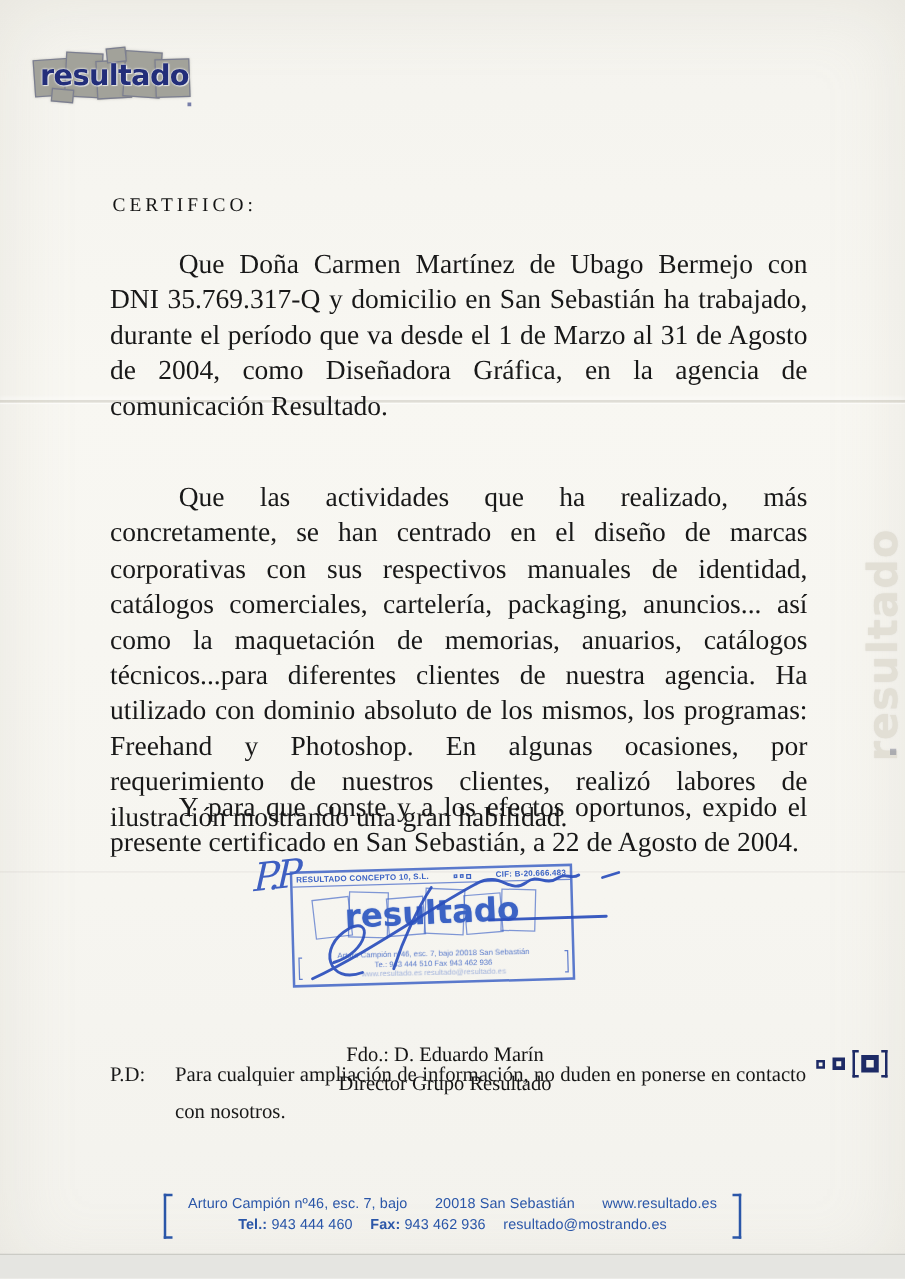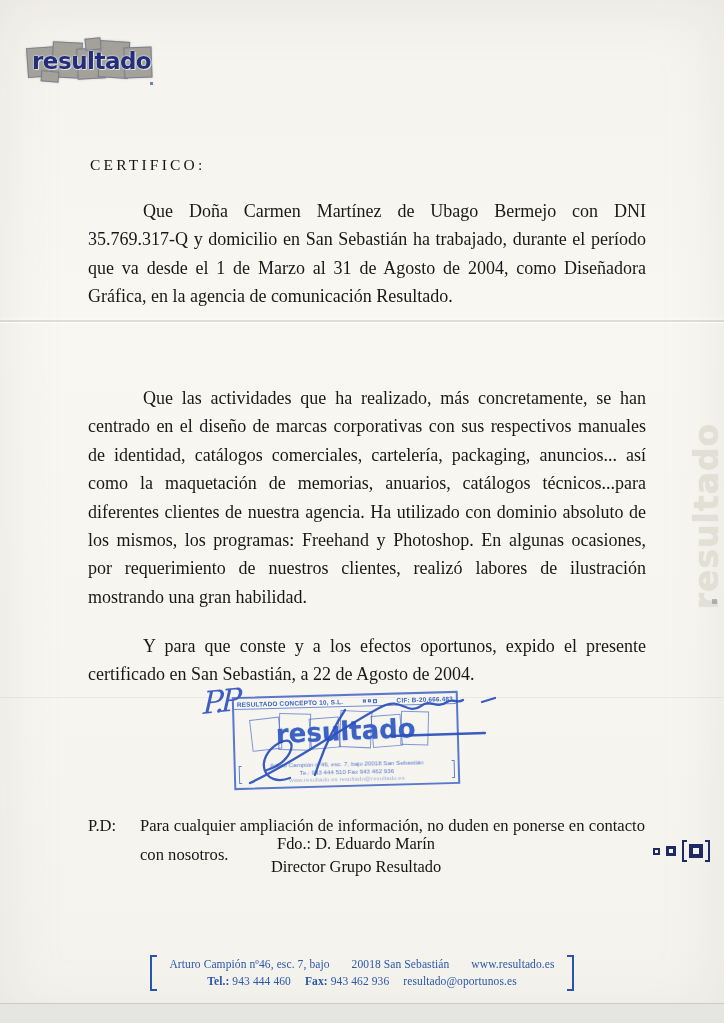--- a/index.html
+++ b/index.html
@@ -29,21 +29,21 @@
   .b7 { left:14px; top:32px; width:18px; height:11px; transform:rotate(5deg); }
   .logo-text {
     position:absolute; left:5px; top:9px; font-family:"DejaVu Sans", sans-serif;
     font-weight:800; font-size:23px; letter-spacing:-0.5px; color:#232e7a;
     text-shadow:0 0 1px #ffffff, 0 0 2px rgba(255,255,255,.9), 1px 1px 0 rgba(255,255,255,.55);
   }
   .logo-dot { position:absolute; right:2px; bottom:0px; width:3px; height:3px; background:#232e7a; opacity:.6; }
 
   
   .certify { position:absolute; left:90px; top:156px; font-size:15.5px; letter-spacing:3.2px; color:#141414; }
-  .para { position:absolute; left:88px; width:558px; font-size:18px; line-height:28.4px; text-align:justify; text-indent:55px; color:#181818; }
+  .para { position:absolute; left:88px; width:558px; font-size:22px; line-height:28.4px; text-align:justify; text-indent:55px; color:#181818; }
   .p1 { top:197px; }
   .p2 { top:348px;margin-top:36px; }
   .p3 { top:527px; }
   .p4 { top:632px; }
 
   
   .stamp {
     position:absolute; left:233px; top:694px; width:226px; height:93px;
     border:2px solid rgba(62,99,198,.85); transform:rotate(-1.6deg);
     color:#3c63c4; font-family:"Liberation Sans", sans-serif;
@@ -83,27 +83,27 @@
   .sig-svg { position:absolute; left:195px; top:680px; width:430px; height:125px; pointer-events:none; }
   .pp {
     position:absolute; left:203px; top:683px; font-family:"DejaVu Serif", serif;
     font-style:italic; font-size:31px; color:#2b4fbd; transform:rotate(-6deg) skewX(-8deg);
     letter-spacing:-3px; opacity:.9;
   }
 
   .sig-names { position:absolute; left:196px; top:784px; width:320px; text-align:center; font-size:16.4px; line-height:23px; color:#141414;margin-top:48px; }
 
   
-  .pd { position:absolute; left:88px; top:811px; width:560px; display:flex; font-size:16.6px; line-height:29px; color:#181818; }
+  .pd { position:absolute; left:88px; top:845px; width:560px; display:flex; font-size:16.6px; line-height:29px; color:#181818; }
   .pd-label { width:52px; flex:none; }
   .pd-text { width:505px; text-align:justify; }
 
   
   .footer { position:absolute; left:0; top:955px; width:724px; display:flex; justify-content:center; }
-  .footer-inner { display:flex; align-items:center; gap:12px; color:#2a56a8; font-family:Liberation Serif, serif; }
+  .footer-inner { display:flex; gap:12px; color:#2a56a8; font-family:Liberation Sans, sans-serif; }
   .fbrk { width:7px; height:36px; border:2.5px solid #2a56a8; }
   .fbrk.l { border-right:none; } .fbrk.r { border-left:none; }
   .footer-lines { text-align:center; font-size:11.5px; line-height:17px; letter-spacing:.1px; }
   .footer-lines b { font-weight:700;margin-top:16px; }
   .gap-lg { display:inline-block; width:22px; }
   .gap-md { display:inline-block; width:14px; }
 
   
   .watermark {
     position:absolute; left:706px; top:516px; white-space:nowrap;
@@ -219,20 +219,20 @@
   <div class="footer">
     <div class="footer-inner">
       <span class="fbrk l"></span>
       <div class="footer-lines">
         <div>
           <span>Arturo Campión nº46, esc. 7, bajo</span><span class="gap-lg"></span><span>20018  San Sebastián</span><span class="gap-lg"></span><span>www.resultado.es</span>
         </div>
         <div>
           <b>Tel.:</b>
           <span>943 444 460</span><span class="gap-md"></span><b>Fax:</b>
-          <span>943 462 936</span><span class="gap-md"></span><span>resultado@oportunos.es</span>
+          <span>943 462 936</span><span class="gap-md"></span><span>resultado@mostrando.es</span>
         </div>
       </div>
       <span class="fbrk r"></span>
     </div>
   </div>
 
 </div>
 
 </body></html>

